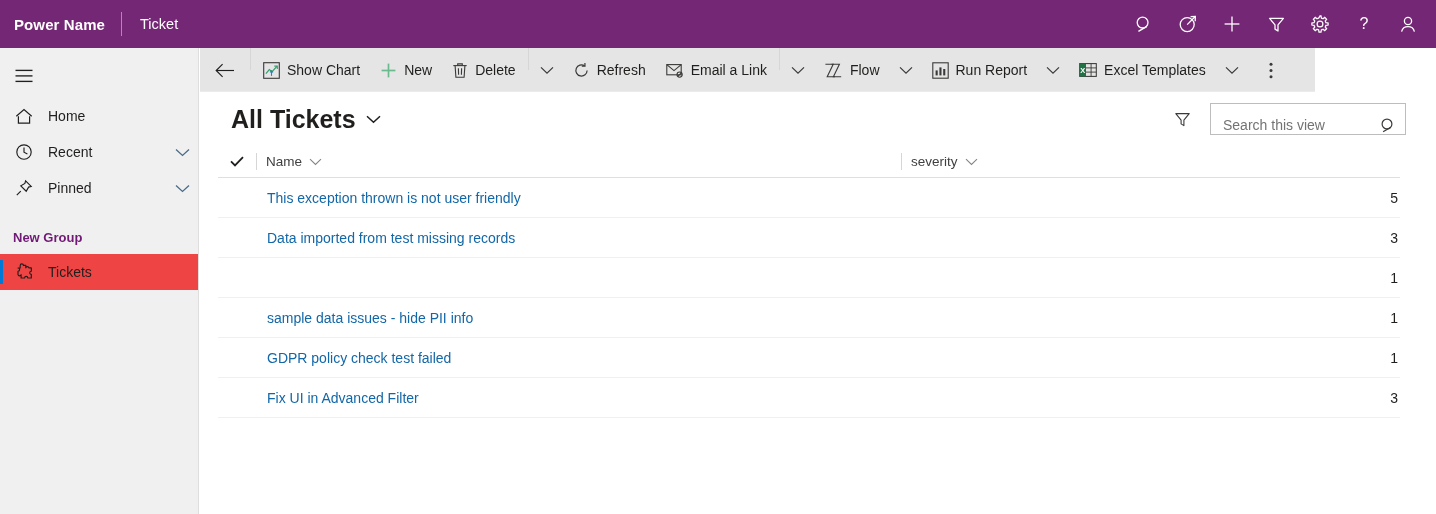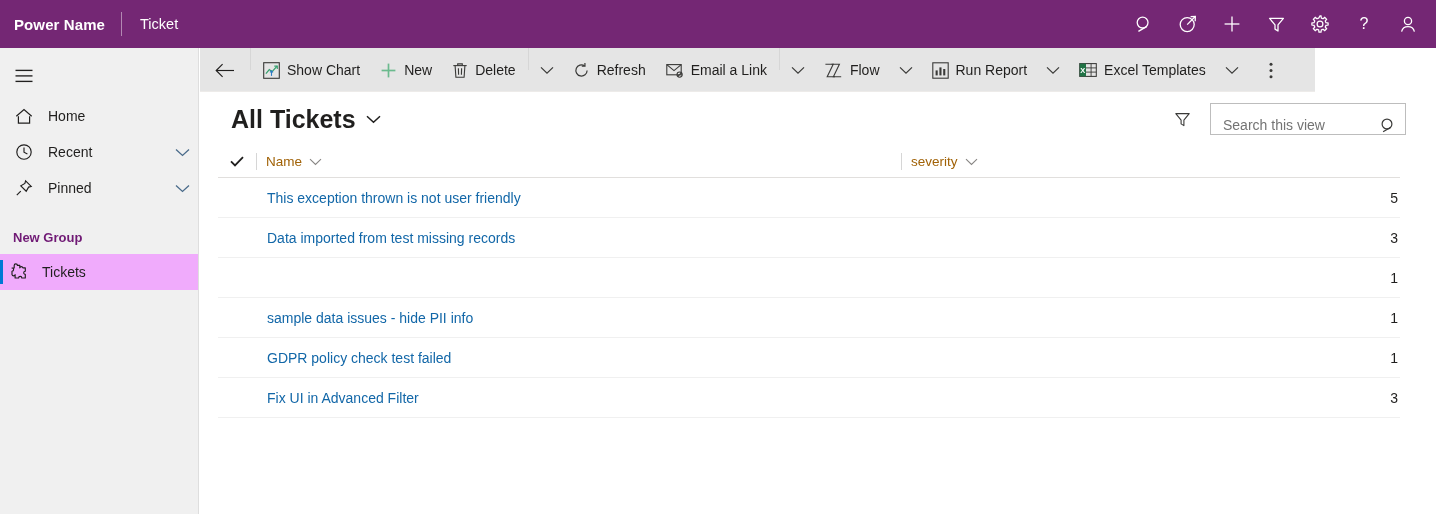--- a/index.html
+++ b/index.html
@@ -69,21 +69,21 @@
     width: 24px; display: flex; align-items: center; justify-content: center;
     margin-right: 12px; flex: 0 0 24px;
   }
   .nav-label { font-size: 14px; color: #201f1e; white-space: nowrap; }
   .nav-chevron { margin-left: auto; display: flex; align-items: center; }
   .group-title {
     font-size: 13px; font-weight: bold; color: #701a75;
     padding: 0 0 0 13px; height: 34px;
     display: flex; align-items: center; margin-top: 14px;
   }
-  .nav-item.selected { background: #f0abfc; padding-left: 6px; }
+  .nav-item.selected { background: #ef4444; }
   .nav-item.selected .accent {
     position: absolute; left: 0; top: 6px;
     width: 3px; height: 24px; background: #0078d4;
   }
 
   
   .cmdbar {
     position: absolute; top: 48px; left: 200px;
     width: 1115px; height: 44px;
     background: #e5e5e5;
@@ -148,21 +148,21 @@
   .sel-all {
     width: 22px; display: flex; align-items: center; justify-content: center;
     cursor: pointer; margin-left: 8px;
   }
   .col-div { width: 1px; height: 17px; background: #d6d6d6; margin: 0 9px 0 8px; }
   .col-name {
     display: flex; align-items: center; cursor: pointer;
     width: 627px;
   }
   .col-sev { display: flex; align-items: center; cursor: pointer; flex: 1 1 auto; }
-  .col-label { font-size: 13.5px; color: #a16207; white-space: nowrap; }
+  .col-label { font-size: 13.5px; color: #404040; white-space: nowrap; }
   .col-caret { margin-left: 7px; display: flex; align-items: center; }
 
   .row {
     height: 40px; display: flex; align-items: center;
     border-bottom: 1px solid #f0f0f0;
     cursor: pointer;
   }
   .cell-pad { width: 22px; margin-left: 8px; flex: 0 0 22px; }
   .cell-spacer { width: 19px; flex: 0 0 19px; }
   .cell-name { width: 627px; flex: 0 0 627px; }

